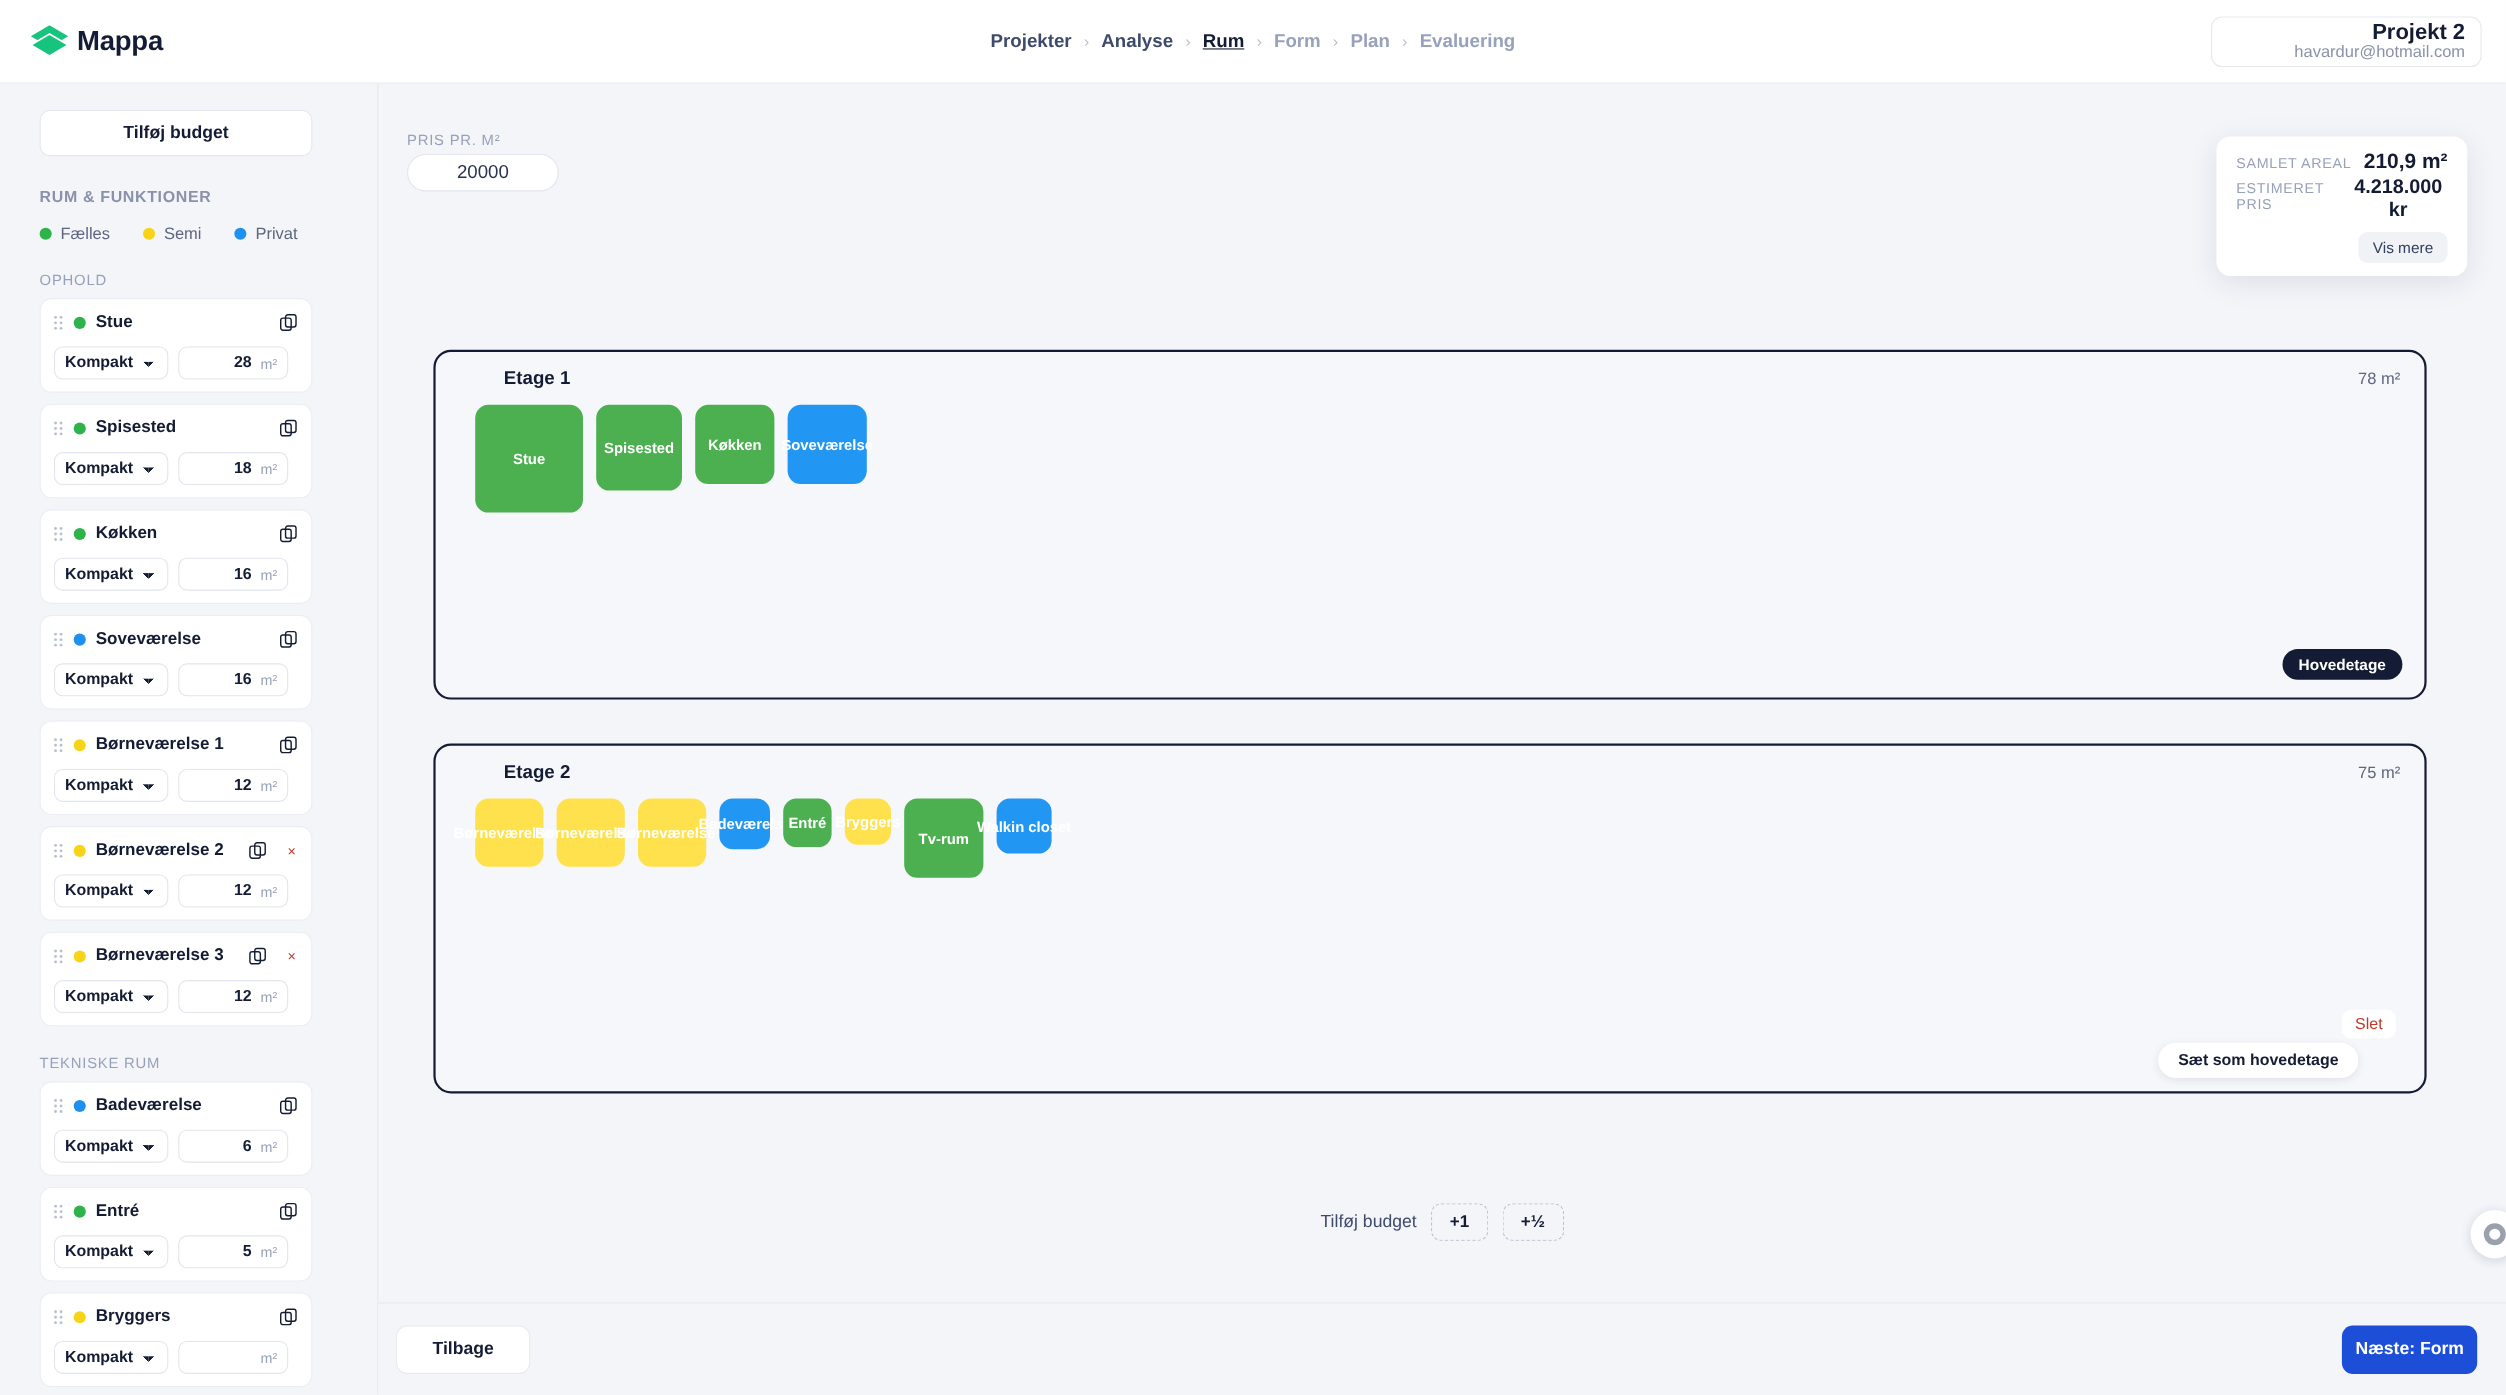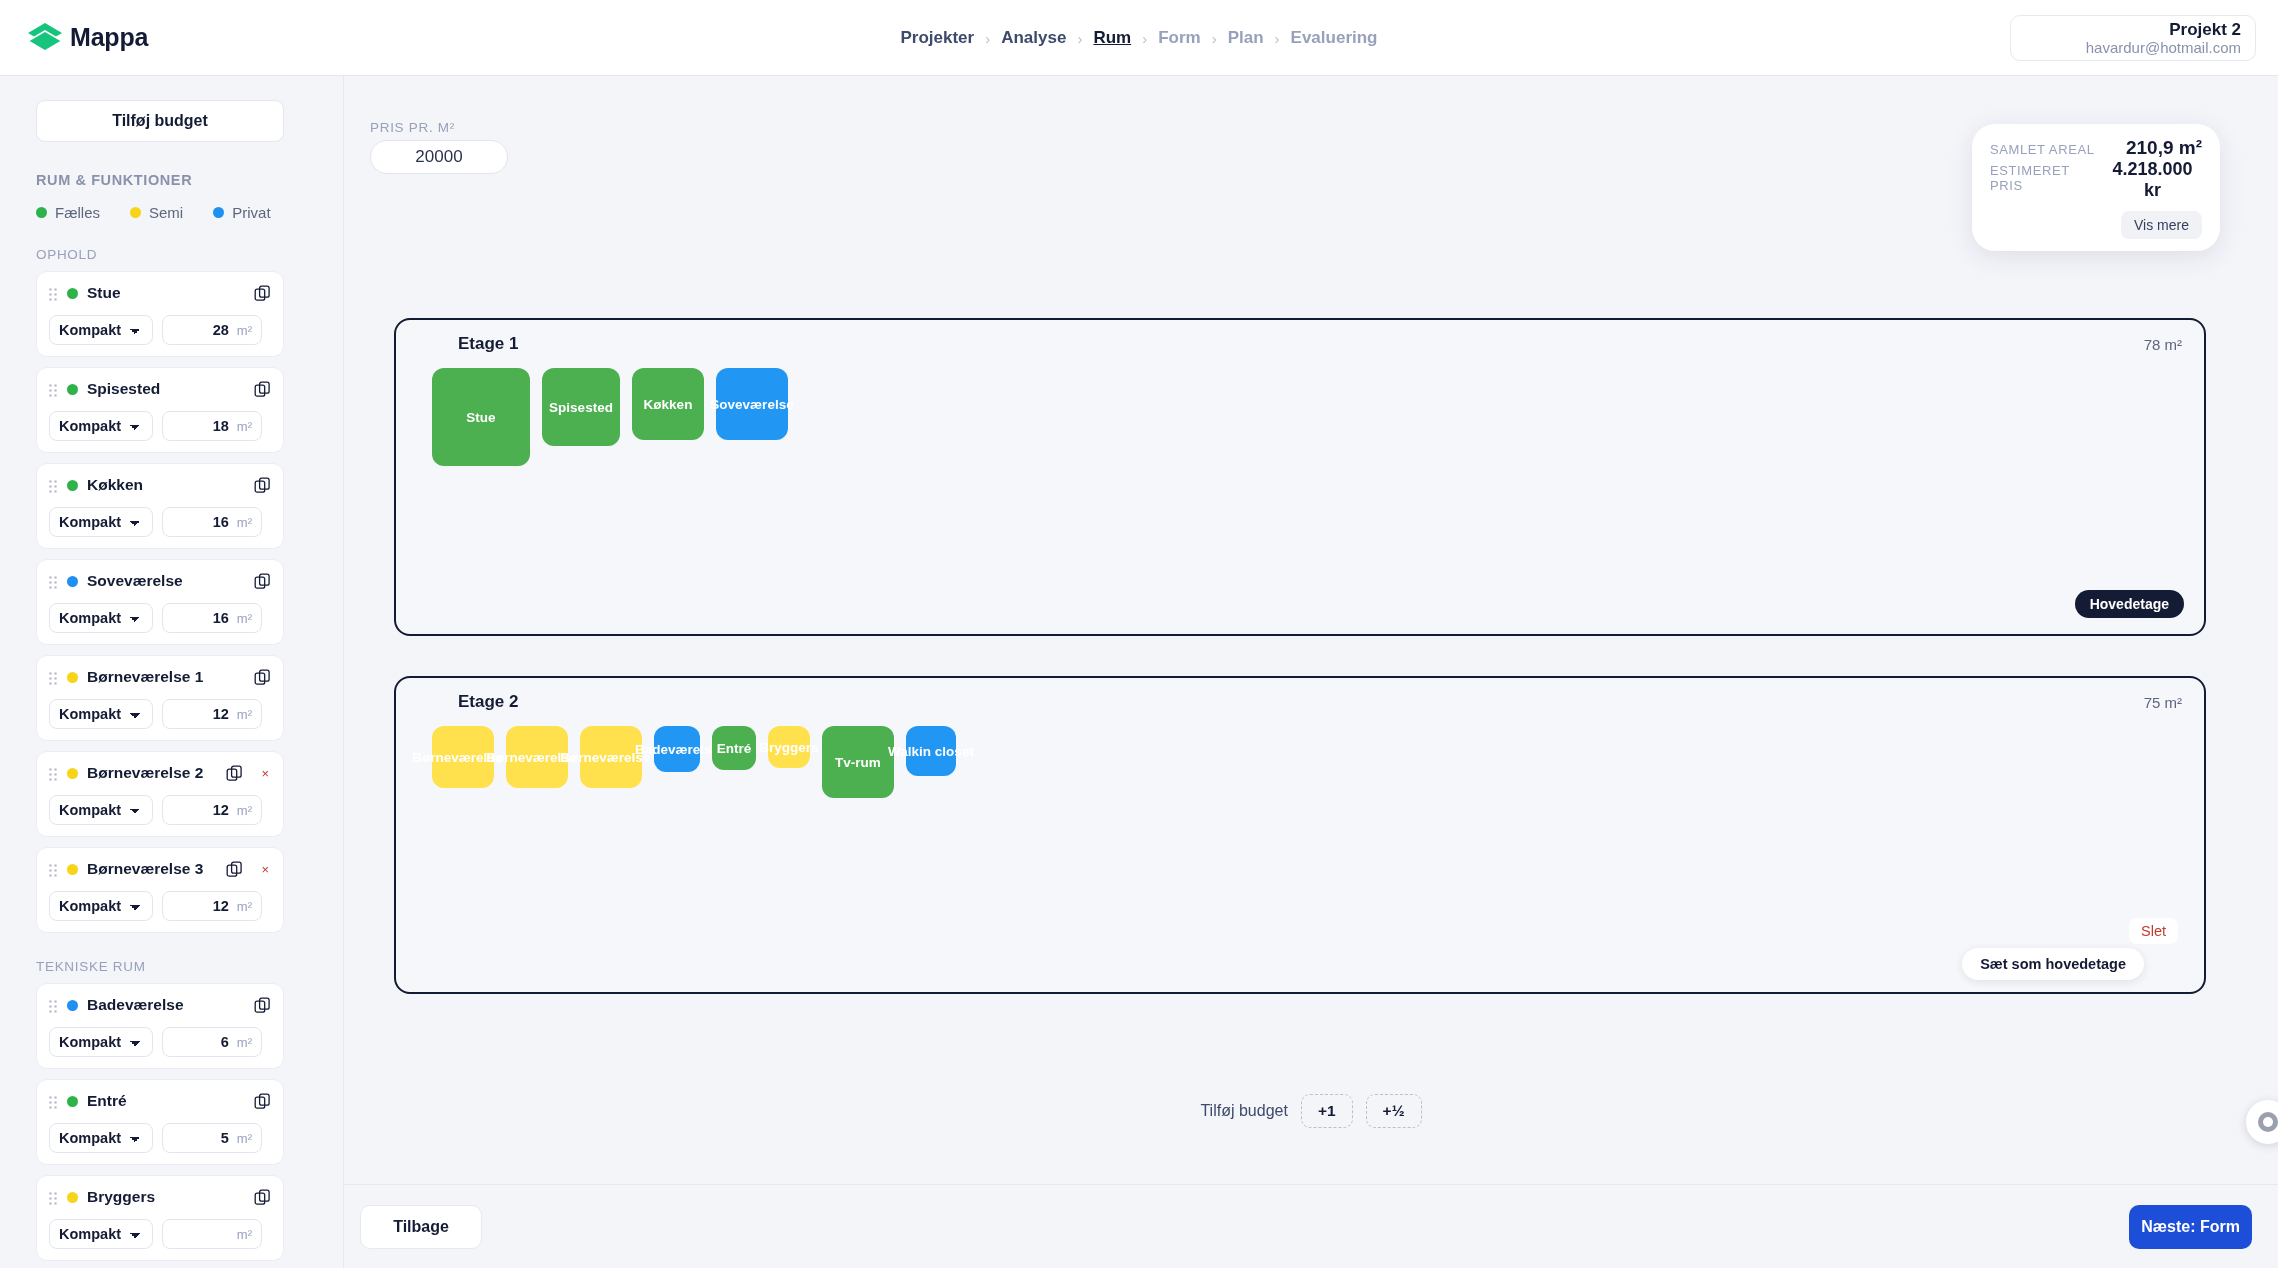--- a/index.html
+++ b/index.html
@@ -35,21 +35,21 @@
   .crumb-sep { font-size: 15px; color: #b8bfd2; }
 
   .account {
     position: absolute; right: 22px; top: 15px;
     width: 246px; height: 46px;
     border: 1px solid #e7e9f0; border-radius: 10px;
     background: #fff;
     display: flex; flex-direction: column; align-items: flex-end; justify-content: center;
     padding-right: 14px;
   }
-  .account-name { font-size: 17px; font-weight: bold; color: #141b34; line-height: 19px; }
+  .account-name { font-size: 20px; font-weight: bold; color: #141b34; line-height: 19px; }
   .account-mail { font-size: 15px; color: #8a92ab; line-height: 18px; }
 
   
   .sidebar {
     position: absolute; top: 76px; left: 0;
     width: 344px; height: 1192px;
     background: #f4f5f9;
     border-right: 1px solid #e7e9f0;
     padding: 24px 36px 0 36px;
     overflow: hidden;
@@ -124,22 +124,22 @@
   }
   .price-box {
     position: absolute; left: 26px; top: 64px;
     width: 138px; height: 34px;
     border: 1px solid #e2e5ee; border-radius: 17px; background: #fff;
     text-align: center; font-family: inherit; font-size: 17px; color: #2b3350;
     outline: none;
   }
 
   .summary {
-    position: absolute; right: 58px; top: 48px;
-    width: 248px; background: #fff; border-radius: 23px;
+    position: absolute; right: 35px; top: 48px;
+    width: 228px; background: #fff; border-radius: 13px;
     box-shadow: 0 6px 26px rgba(30,40,80,.10);
     padding: 13px 18px 12px 18px;
   }
   .summary-row { display: flex; align-items: baseline; justify-content: space-between; }
   .summary-key { font-size: 13px; letter-spacing: .6px; color: #98a1bb; }
   .summary-val { font-size: 19px; font-weight: bold; color: #141b34; }
   .summary-val.small { font-size: 18px; text-align: center; }
   .vis-mere {
     display: block; margin: 10px 0 0 auto;
     background: #f1f2f6; border: 0; border-radius: 8px;

